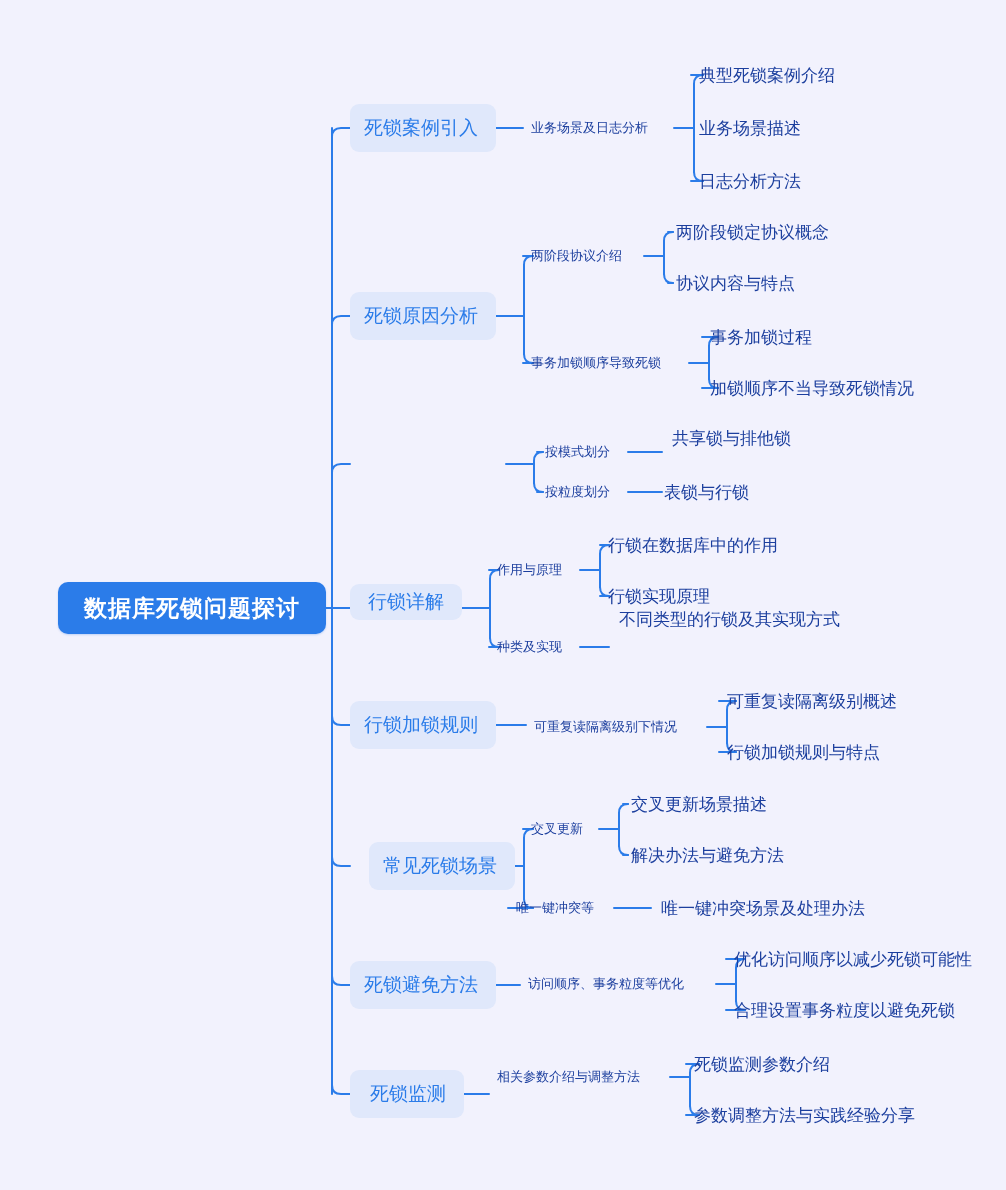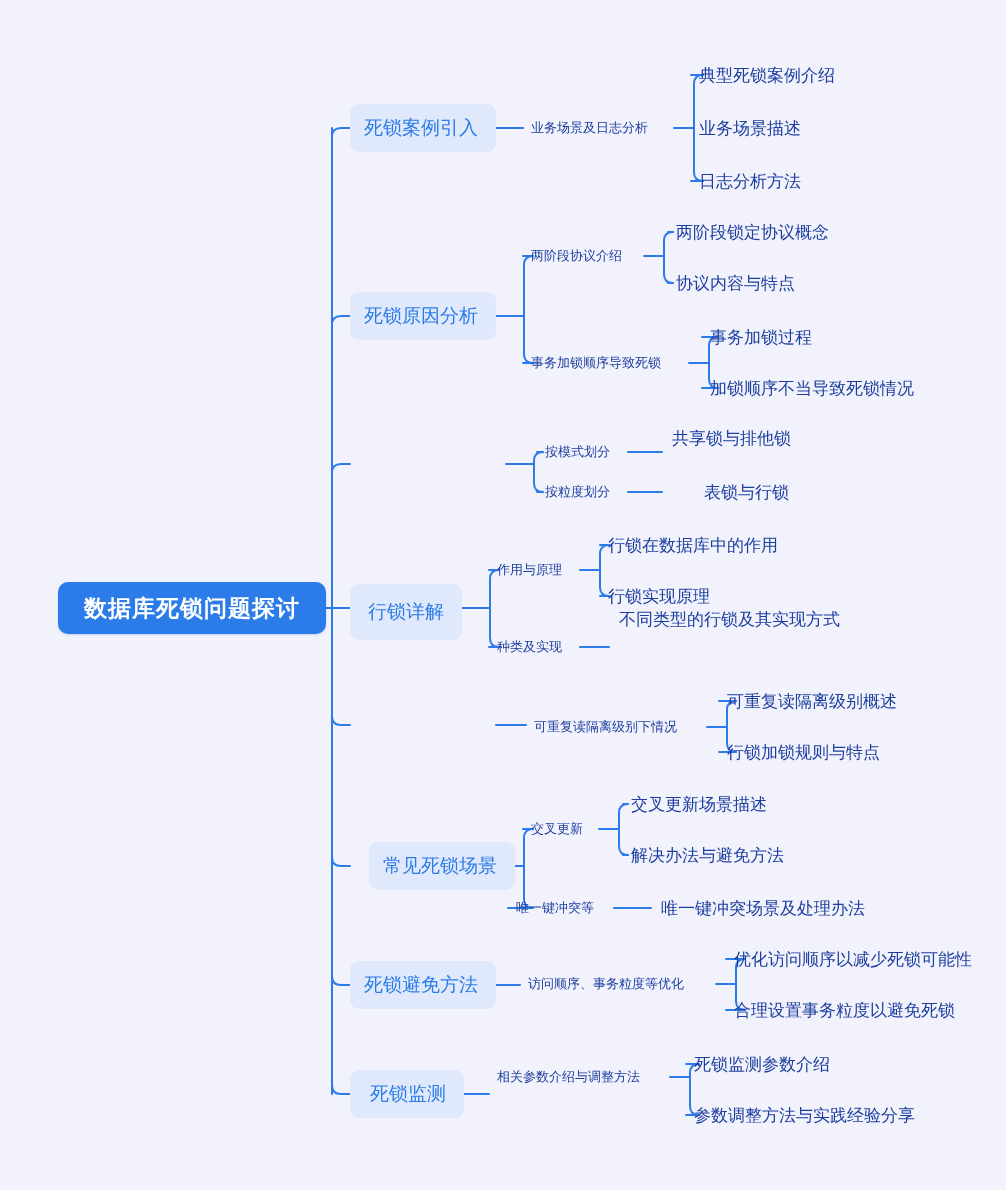--- a/index.html
+++ b/index.html
@@ -218,40 +218,43 @@
     </div>
     <div class="node node-l2" style="left: 545px; top: 441px; height: 22px;">
       <span class="node-label">按模式划分</span>
     </div>
     <div class="node node-l3" style="left: 672px; top: 428px; height: 20px;">
       <span class="node-label">共享锁与排他锁</span>
     </div>
     <div class="node node-l2" style="left: 545px; top: 481px; height: 22px;">
       <span class="node-label">按粒度划分</span>
     </div>
-    <div class="node node-l3" style="left: 704px; top: 482px; height: 20px;">
+    <div class="node node-l3" style="left: 664px; top: 482px; height: 20px;">
       <span class="node-label">表锁与行锁</span>
     </div>
-    <div class="node node-l1" style="left: 350px; top: 584px; width: 112px; height: 56px;">
+    <div class="node node-l1" style="left: 350px; top: 584px; width: 112px; height: 36px;">
       <span class="node-label">行锁详解</span>
     </div>
     <div class="node node-l2" style="left: 497px; top: 559px; height: 22px;">
       <span class="node-label">作用与原理</span>
     </div>
     <div class="node node-l3" style="left: 608px; top: 535px; height: 20px;">
       <span class="node-label">行锁在数据库中的作用</span>
     </div>
     <div class="node node-l3" style="left: 608px; top: 586px; height: 20px;">
       <span class="node-label">行锁实现原理</span>
     </div>
     <div class="node node-l2" style="left: 497px; top: 636px; height: 22px;">
       <span class="node-label">种类及实现</span>
     </div>
     <div class="node node-l3" style="left: 619px; top: 609px; height: 20px;">
       <span class="node-label">不同类型的行锁及其实现方式</span>
+    </div>
+    <div class="node node-l1" style="left: 350px; top: 701px; width: 146px; height: 48px;">
+      <span class="node-label">行锁加锁规则</span>
     </div>
     <div class="node node-l2" style="left: 534px; top: 716px; height: 22px;">
       <span class="node-label">可重复读隔离级别下情况</span>
     </div>
     <div class="node node-l3" style="left: 727px; top: 691px; height: 20px;">
       <span class="node-label">可重复读隔离级别概述</span>
     </div>
     <div class="node node-l3" style="left: 727px; top: 742px; height: 20px;">
       <span class="node-label">行锁加锁规则与特点</span>
     </div>

